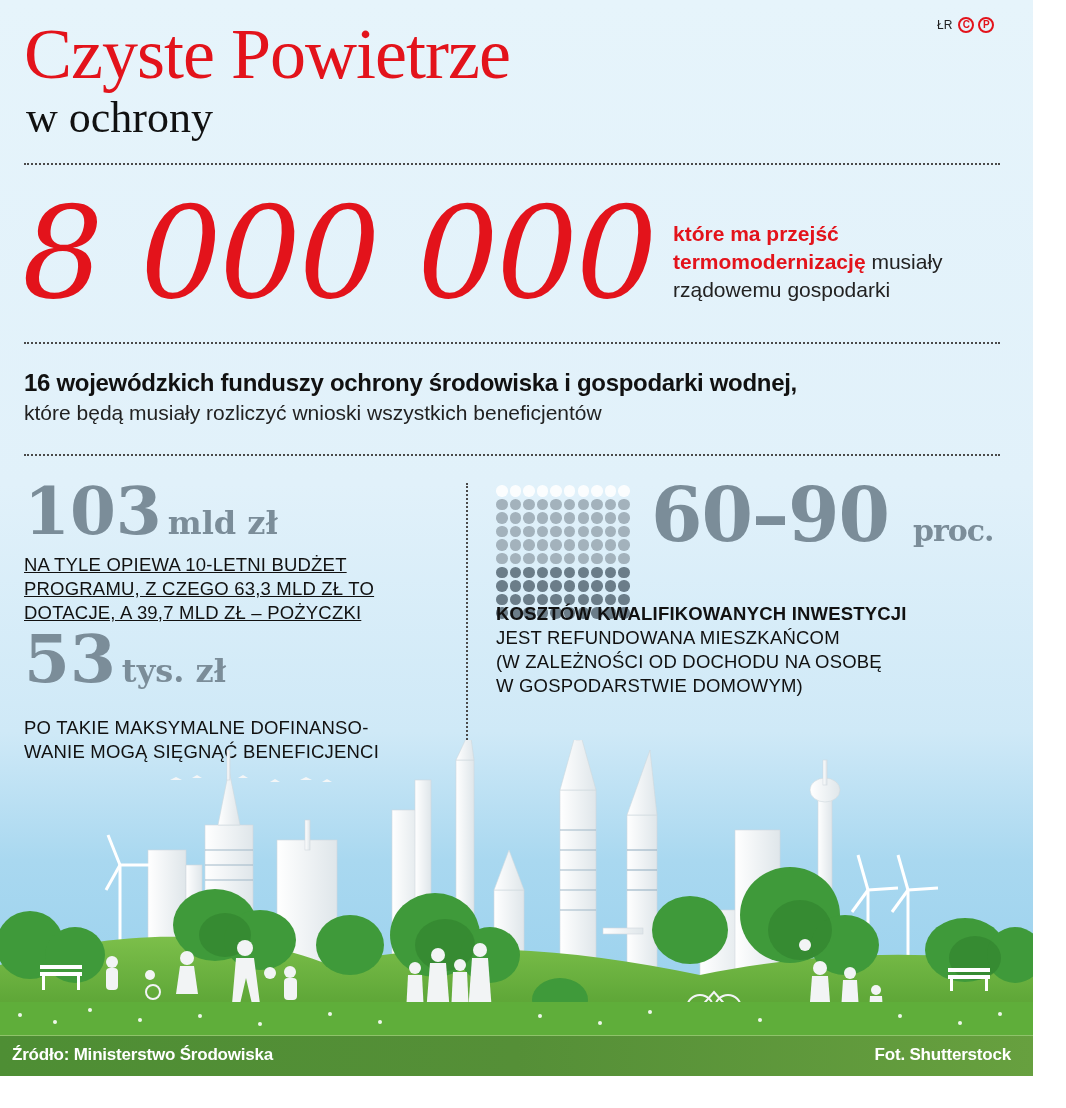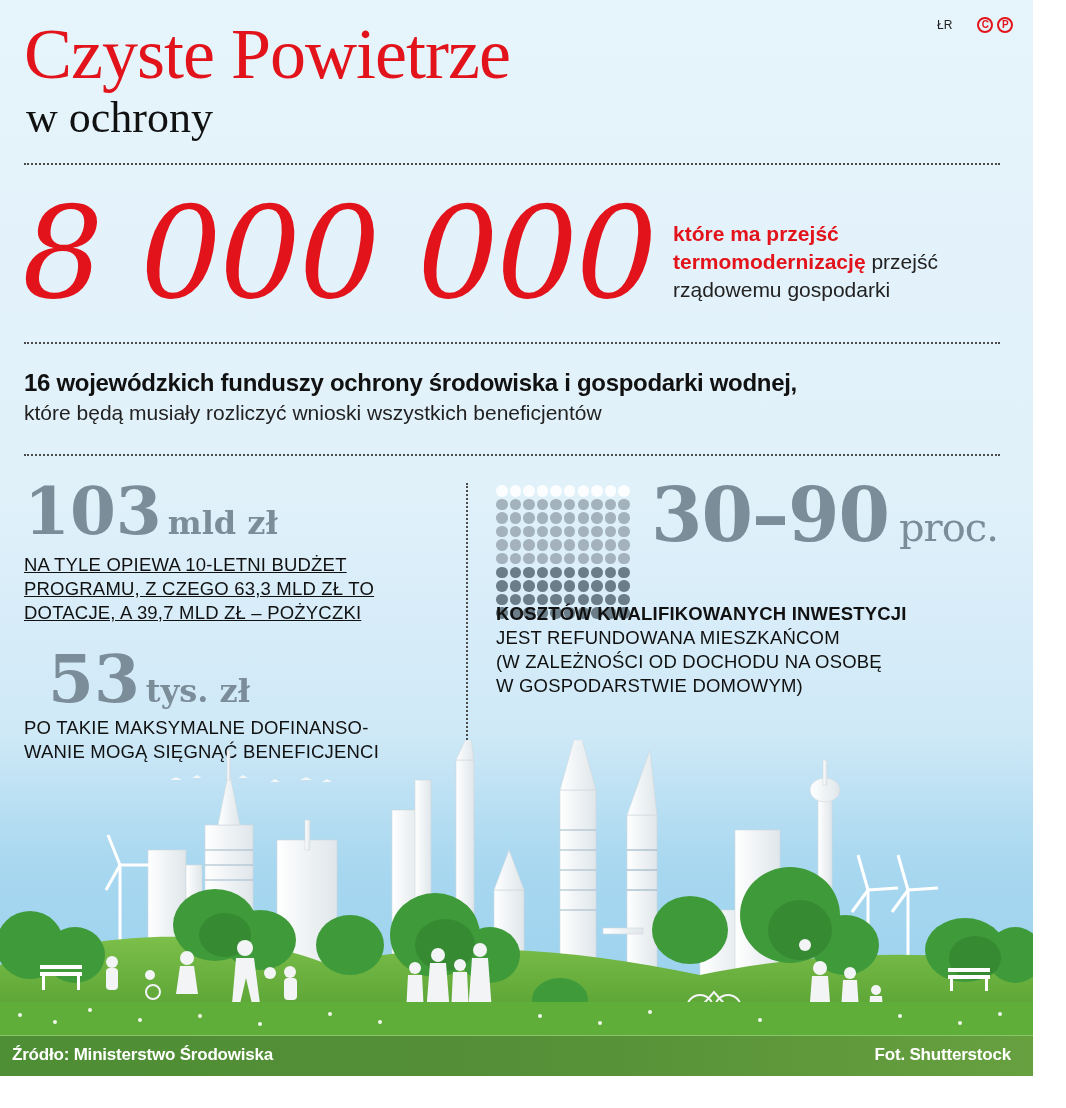--- a/index.html
+++ b/index.html
@@ -14,21 +14,21 @@
     font-family: "Liberation Serif", "DejaVu Serif", serif;
     font-size: 72px; line-height: 80px; color: #e3131b; font-weight: normal;
     letter-spacing: -1px;
   }
   .subtitle {
     position: absolute; left: 26px; top: 92px; margin: 0;
     font-family: "Liberation Serif", "DejaVu Serif", serif;
     font-size: 44px; line-height: 52px; color: #111111; font-weight: normal;
   }
   .logo { position: absolute; left: 937px; top: 17px; display: flex; align-items: center; gap: 4px; }
-  .logo-lr { font-family: "Liberation Sans", sans-serif; font-size: 12px; color: #222; margin-right: 21px; }
+  .logo-lr { font-family: "Liberation Sans", sans-serif; font-size: 12px; color: #222; margin-right: 2px; }
   .logo-badge {
     width: 16px; height: 16px; border: 2px solid #e3131b; border-radius: 50%;
     box-sizing: border-box; color: #e3131b; font-family: "Liberation Sans", sans-serif;
     font-weight: bold; font-size: 10px; line-height: 12px; text-align: center;
   }
   .hr-dots {
     position: absolute; left: 24px; width: 976px; height: 0;
     border-top: 2px dotted #4a4a4a;
   }
   .big-number {
@@ -65,21 +65,21 @@
   .dotgrid {
     position: absolute; left: 496px; top: 485px; width: 136px; height: 136px;
     display: grid; grid-template-columns: repeat(10, 13.6px); grid-auto-rows: 13.6px;
   }
   .dot { width: 11.5px; height: 11.5px; border-radius: 50%; }
   .pct-num {
     position: absolute; left: 651px; top: 470px; margin: 0;
     font-family: "DejaVu Serif", "Liberation Serif", serif; font-weight: bold;
     font-size: 74px; line-height: 90px; color: #7b8d99; white-space: nowrap; letter-spacing: -1px;
   }
-  .pct-num .unit { font-size: 40px; font-weight: normal; margin-left: 10px; }
+  .pct-num .unit { font-size: 30px; font-weight: bold; margin-left: 24px; }
   .pct-desc { left: 496px; top: 602px; width: 520px; }
   .pct-desc .strong { font-weight: bold; }
   .scene { position: absolute; left: 0; top: 740px; width: 1033px; height: 296px; }
   .footer {
     position: absolute; left: 0; top: 1035px; width: 1033px; height: 41px;
     background: linear-gradient(90deg, #4e8e34 0%, #558f37 50%, #67a03f 100%);
     border-top: 1px solid #8fc36a;
   }
   .footer span {
     position: absolute; top: 9px; font-family: "Liberation Sans", sans-serif;
@@ -98,21 +98,21 @@
     <span class="logo-lr">ŁR</span>
     <span class="logo-badge">C</span>
     <span class="logo-badge">P</span>
   </div>
 
   <div class="hr-dots" style="top:163px"></div>
 
   <div class="big-number">8 000 000</div>
   <div class="big-desc">
     <span class="hl">które ma przejść</span><br>
-    <span class="hl">termomodernizację</span><span> przejść</span><br>
+    <span class="hl">termomodernizację</span><span> musiały</span><br>
     <span>rządowemu gospodarki</span>
   </div>
 
   <div class="hr-dots" style="top:342px"></div>
 
   <div class="funds">
     <div class="line1">16 wojewódzkich funduszy ochrony środowiska i gospodarki wodnej,</div>
     <div class="line2">które będą musiały rozliczyć wnioski wszystkich beneficjentów</div>
   </div>
 
@@ -122,21 +122,21 @@
 
   <div class="stat-num" style="left:24px; top:468px; font-size:66px; line-height:86px;">
     <span>103</span><span class="unit">mld zł</span>
   </div>
   <div class="stat-desc" style="left:24px; top:553px; width:430px;text-decoration:underline;">
     <div>NA TYLE OPIEWA 10-LETNI BUDŻET</div>
     <div>PROGRAMU, Z CZEGO 63,3 MLD ZŁ TO</div>
     <div>DOTACJE, A 39,7 MLD ZŁ – POŻYCZKI</div>
   </div>
 
-  <div class="stat-num" style="left:24px; top:636px; font-size:66px; line-height:86px;margin-left:24px;">
+  <div class="stat-num" style="left:24px; top:616px; font-size:66px; line-height:86px;">
     <span>53</span><span class="unit">tys. zł</span>
   </div>
   <div class="stat-desc" style="left:24px; top:716px; width:440px;">
     <div>PO TAKIE MAKSYMALNE DOFINANSO-</div>
     <div>WANIE MOGĄ  SIĘGNĄĆ BENEFICJENCI</div>
   </div>
 
   <div class="dotgrid" id="dotgrid">
       <div class="dot" style="background: rgb(251, 253, 254);"></div>
       <div class="dot" style="background: rgb(251, 253, 254);"></div>
@@ -234,21 +234,21 @@
       <div class="dot" style="background: rgb(107, 125, 137);"></div>
       <div class="dot" style="background: rgb(107, 125, 137);"></div>
       <div class="dot" style="background: rgb(107, 125, 137);"></div>
       <div class="dot" style="background: rgb(107, 125, 137);"></div>
       <div class="dot" style="background: rgb(107, 125, 137);"></div>
       <div class="dot" style="background: rgb(107, 125, 137);"></div>
       <div class="dot" style="background: rgb(107, 125, 137);"></div>
     </div>
 
   <div class="pct-num">
-    <span>30–90</span><span class="unit">proc.</span>
+    <span>60–90</span><span class="unit">proc.</span>
   </div>
   <div class="stat-desc pct-desc">
     <div class="strong">KOSZTÓW KWALIFIKOWANYCH INWESTYCJI</div>
     <div>JEST REFUNDOWANA MIESZKAŃCOM</div>
     <div>(W ZALEŻNOŚCI OD DOCHODU NA OSOBĘ</div>
     <div>W GOSPODARSTWIE DOMOWYM)</div>
   </div>
 
   <svg class="scene" viewBox="0 0 1033 296" xmlns="http://www.w3.org/2000/svg">
     <defs>

